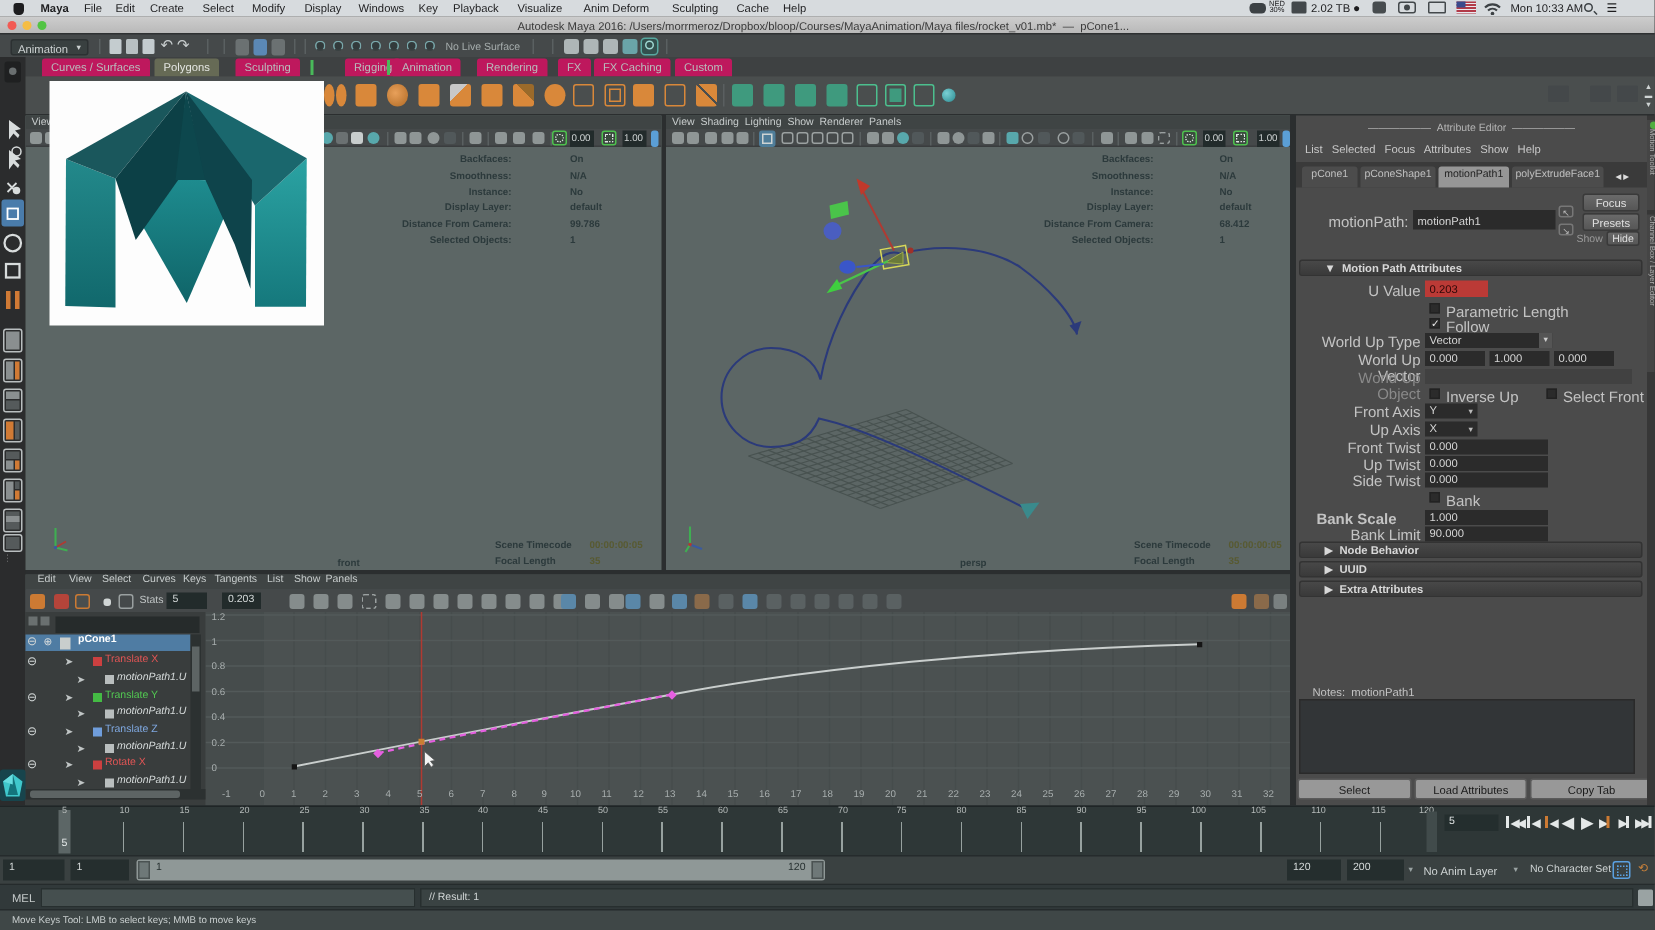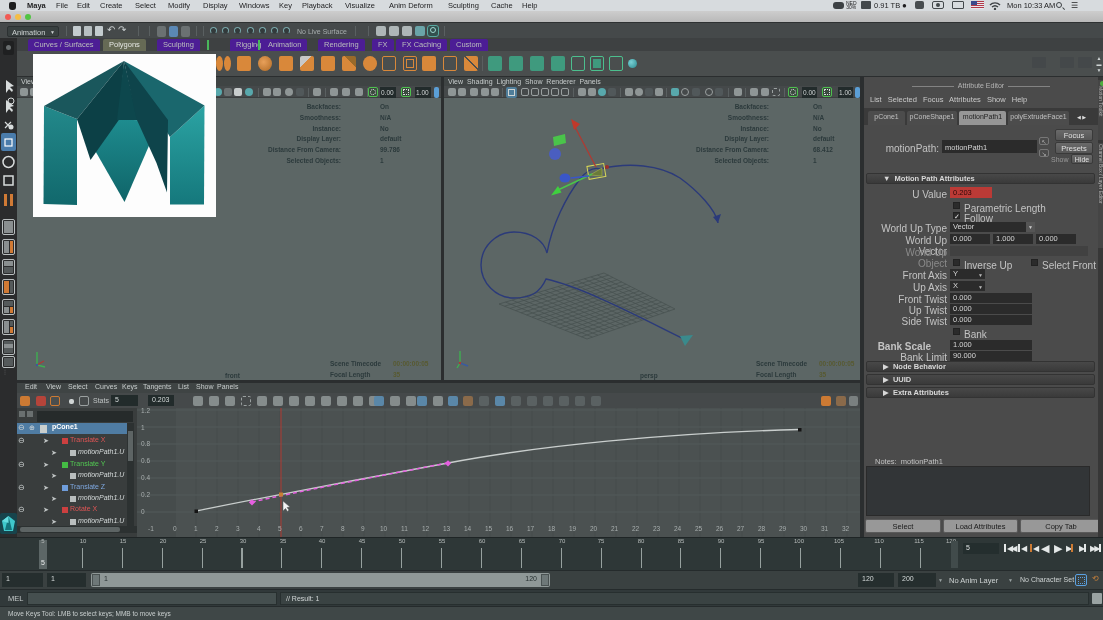--- a/index.html
+++ b/index.html
@@ -20,21 +20,21 @@
 .uic { position:absolute; top:1px; font-size:10px; color:#c8cdce; }
 .sic { position:absolute; top:3px; width:9px; height:11px; background:#6b7172; border-radius:2px; }
 .snp { position:absolute; top:4px; width:7px; height:7px; border-radius:50%; border:1.5px solid #79a7aa; border-bottom-color:#3a4142; background:#323a3b; }
 .ric { position:absolute; top:3px; width:10px; height:10px; background:#aeb6b7; border-radius:2px; }
 .oic { position:absolute; top:5px; width:14px; height:15px; background:#d9883a; border-radius:2px; }
 .tic { position:absolute; top:5px; width:14px; height:15px; background:#3f9a7e; border-radius:2px; }
 .ggr { position:absolute; top:6px; width:14px; height:11px; background:#44484a; border-radius:1px; }
 .lay { position:absolute; left:2px; width:13px; height:16px; border:1px solid #b9bebf; border-radius:2px; }
 
 #shelftabs { left:0; top:38px; width:1103px; height:13px; background:#3e4142; }
-.stab { position:absolute; top:1px; height:12px; font-size:7.5px; color:#b9bdbd; background:#4c1d95; padding:1px 6px 0 6px; border-radius:2px 2px 0 0; }
+.stab { position:absolute; top:1px; height:12px; font-size:7.5px; color:#b9bdbd; background:#be185d; padding:1px 6px 0 6px; border-radius:2px 2px 0 0; }
 #shelficons { left:0; top:51px; width:1103px; height:25px; background:#4a4e4e; }
 
 #toolbox { left:0; top:38px; width:17px; height:499px; background:#2b2c2d; }
 
 .vp { background:#5c6665; overflow:hidden; }
 #vp1 { left:17px; top:77px; width:424px; height:303px; }
 #vp2 { left:444px; top:77px; width:416px; height:303px; }
 .vpmenu { position:absolute; left:0; top:0; width:100%; height:9px; font-size:7px; color:#c7cccc; background:#3f4444; padding:1px 0 0 4px; }
 .vptb { position:absolute; left:0; top:9px; width:100%; height:12px; background:#45494a; border-bottom:1px solid #3a3d3e; }
 .hud { position:absolute; font-size:6.5px; color:#2c3a3c; font-weight:bold; }
@@ -96,21 +96,21 @@
     <div class="mi" style="left:279px;">Key</div>
     <div class="mi" style="left:302px;text-align:right;">Playback</div>
     <div class="mi" style="left:345px;">Visualize</div>
     <div class="mi" style="left:389px;">Anim Deform</div>
     <div class="mi" style="left:448px;">Sculpting</div>
     <div class="mi" style="left:491px;">Cache</div>
     <div class="mi" style="left:522px;">Help</div>
     <div class="mi" style="left:833px;width:11px;height:7px;top:2px;background:#3c4144;border-radius:3px;"></div>
     <div class="mi" style="left:846px;font-size:5px;top:1px;line-height:4px;text-align:center;">NED<br>30%</div>
     <div class="mi" style="left:861px;width:10px;height:8px;top:1px;background:#43484b;border-radius:1px;"></div>
-    <div class="mi" style="left:874px;">0.91 TB</div>
+    <div class="mi" style="left:874px;">2.02 TB</div>
     <div class="mi" style="left:902px;font-size:8px;">●</div>
     <div class="mi" style="left:915px;width:9px;height:8px;top:1px;background:#474c4f;border-radius:2px;"></div>
     <div class="mi" style="left:932px;width:12px;height:8px;top:1px;border:1px solid #43484b;border-radius:2px;">
         <div style="width:4px;height:4px;border-radius:2px;background:#43484b;margin:1px auto;"></div>
       </div>
     <div class="mi" style="left:952px;width:12px;height:8px;top:1px;border:1px solid #43484b;border-radius:1px;"></div>
     <div class="mi" style="left:971px;width:13px;height:8px;top:1px;background:repeating-linear-gradient(#b23a48 0,#b23a48 1px,#e8e8ee 1px,#e8e8ee 2px);"></div>
       <div class="mi" style="left:971px;width:6px;height:4px;top:1px;background:#3a4a8c;"></div>
     <svg class="mi" style="left:989px;top:1px;" width="12" height="9">
         <path d="M1,4 A7,7 0 0 1 11,4 M3,6 A4.5,4.5 0 0 1 9,6" fill="none" stroke="#3c4144" stroke-width="1.4"></path>
@@ -119,20 +119,21 @@
     <div class="mi" style="left:1007px;">Mon 10:33 AM</div>
     <div class="mi" style="left:1056px;top:2px;width:6px;height:6px;border:1.3px solid #3c4144;border-radius:50%;"></div>
       <div class="mi" style="left:1062px;top:8px;width:3px;height:1.4px;background:#3c4144;transform:rotate(45deg);"></div>
     <div class="mi" style="left:1071px;font-size:8px;">☰</div>
   </div>
   <div id="titlebar" class="abs">
     <div class="tl" style="left:5px;background:#f25a53;"></div>
     <div class="tl" style="left:15px;background:#f5bd44;"></div>
     <div class="tl" style="left:25px;background:#52c443;"></div>
     <div class="abs" style="left:335px;top:13px;width:7px;height:8px;background:#aab3b8;border:1px solid #8a9398;border-radius:1px;"></div>
+    <div id="title">Autodesk Maya 2016: /Users/morrmeroz/Dropbox/bloop/Courses/MayaAnimation/Maya files/rocket_v01.mb* &nbsp;—&nbsp; pCone1...</div>
   </div>
   <div class="abs" style="left:0;top:76px;width:1103px;height:461px;background:#2b2e2f;"></div>
   <div id="statusline" class="abs">
     <div class="abs" style="left:7px;top:3px;width:52px;height:11px;background:#394040;border:1px solid #2c3132;border-radius:2px;color:#ccd1d1;font-size:7.5px;padding:1px 0 0 4px;">Animation <span style="position:absolute;right:3px;top:2px;font-size:5px;">▼</span></div>
     <div class="sep" style="left:66px;"></div>
     <div class="fic" style="left:73px;"></div>
     <div class="fic" style="left:84px;background:#b8c0c2;"></div>
     <div class="fic" style="left:95px;"></div>
     <div class="uic" style="left:107px;">↶</div>
     <div class="uic" style="left:118px;">↷</div>

